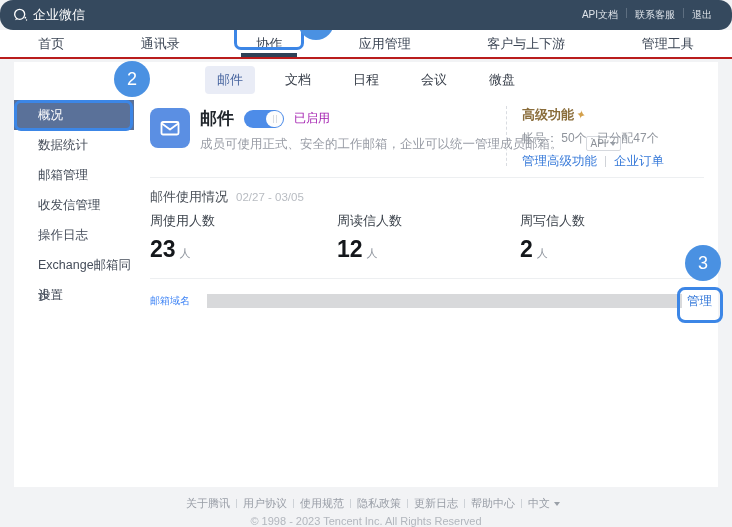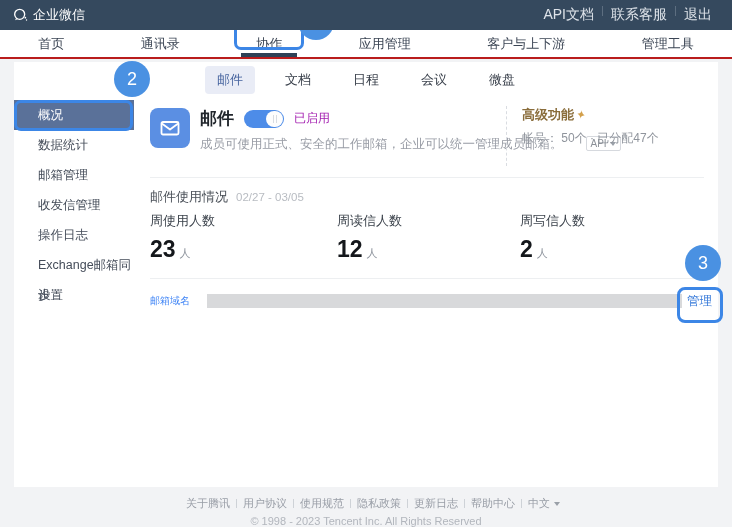--- a/index.html
+++ b/index.html
@@ -1,23 +1,23 @@
 <!DOCTYPE html>
 <html><head>
 <meta charset="utf-8">
 <style>
   html,body{margin:0;padding:0;}
   body{font-family:"Liberation Sans","DejaVu Sans",sans-serif;}
   .screen{position:relative;width:732px;height:527px;background:#f2f3f5;overflow:hidden;}
 
   
-  .topbar{position:absolute;left:0;top:0;width:100%;height:30px;background:#35495e;display:flex;align-items:center;justify-content:space-between;box-sizing:border-box;padding:0 12px;z-index:5;}
+  .topbar{position:absolute;left:0;top:0;width:100%;height:30px;background:#35495e;display:flex;align-items:center;justify-content:space-between;box-sizing:border-box;padding:0 12px;z-index:5;border-radius:13px;}
   .logo{display:flex;align-items:center;gap:5px;color:#fff;font-size:13px;}
   .logo svg{display:block;}
-  .topbar-links{display:flex;align-items:flex-start;color:#dfe4ea;font-size:14px;}
+  .topbar-links{display:flex;align-items:flex-start;color:#dfe4ea;font-size:10px;}
   .topbar-links .tlink{cursor:pointer;padding:0 8px;}
   .tsep{width:1px;height:10px;background:#5d6e80;display:inline-block;}
 
   
   .navbar{position:absolute;left:0;top:30px;width:100%;height:27px;background:#fff;border-bottom:2px solid #b91c1c;display:flex;justify-content:space-around;align-items:center;z-index:4;}
   .nav-item{position:relative;font-size:13px;color:#3b4554;cursor:pointer;padding:0 10px;height:100%;display:flex;align-items:center;}
   .nav-underline{position:absolute;left:50%;transform:translateX(-50%);bottom:0;width:56px;height:4px;background:#2e4156;}
 
   
   .panel{position:absolute;left:14px;top:62px;width:704px;height:425px;background:#ffffff;}
@@ -179,20 +179,25 @@
           <span class="caret-down"></span>
         </span>
       </div>
 
       <div class="premium">
         <div class="premium-title">
           <span>高级功能</span>
           <span class="spark">✦</span>
         </div>
         <div class="premium-accounts">帐号： 50个 · 已分配47个</div>
+        <div class="premium-links">
+          <span class="plink">管理高级功能</span>
+          <span class="psep"></span>
+          <span class="plink">企业订单</span>
+        </div>
       </div>
 
       <div class="divider d1"></div>
 
       <div class="usage-title">
         <span>邮件使用情况</span>
         <span class="usage-range">02/27 - 03/05</span>
       </div>
 
       <div class="stat s0">

